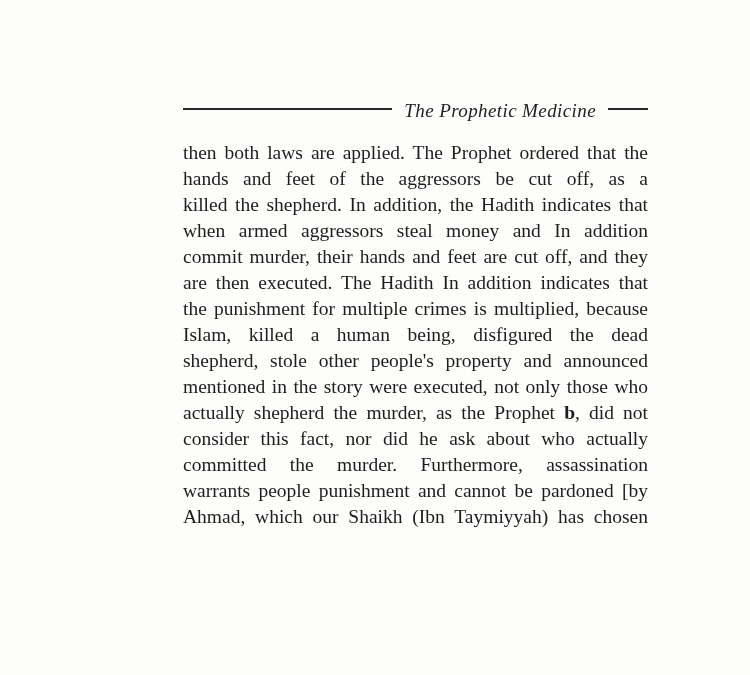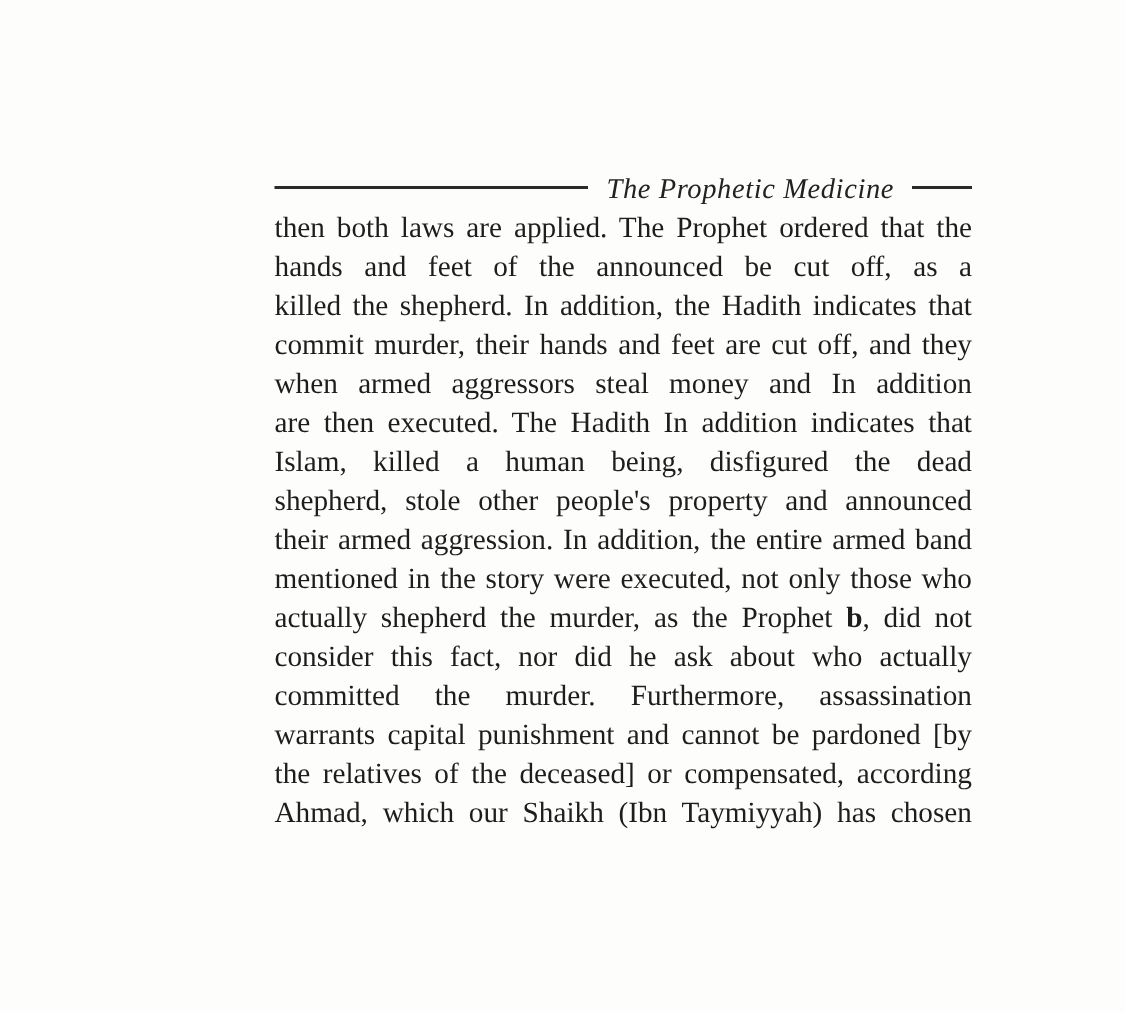--- a/index.html
+++ b/index.html
@@ -17,21 +17,20 @@
     color: #1d1d1d;
   }
   .running-header {
     position: absolute;
     left: 183px;
     top: 98px;
     width: 465px;
     height: 26px;
     display: flex;
     align-items: center;
-    margin-top: 16px;
   }
   .rule {
     height: 2px;
     background: #2a2a2a;
     transform: translateY(-2px);
   }
   .rule-left { flex: 1; }
   .rule-right { width: 40px; }
   .header-title {
     font-style: italic;
@@ -65,30 +64,29 @@
 <div class="page">
 
   <div class="running-header">
     <div class="rule rule-left"></div>
     <div class="header-title">The Prophetic Medicine</div>
     <div class="rule rule-right"></div>
   </div>
 
   <div class="body-text">
     <div class="text-line">then both laws are applied. The Prophet ordered that the</div>
-    <div class="text-line">hands and feet of the announced be cut off, as a</div>
+    <div class="text-line">hands and feet of the aggressors be cut off, as a</div>
     <div class="text-line">killed the shepherd. In addition, the Hadith indicates that</div>
+    <div class="text-line">when armed aggressors steal money and In addition</div>
     <div class="text-line">commit murder, their hands and feet are cut off, and they</div>
-    <div class="text-line">when armed aggressors steal money and In addition</div>
     <div class="text-line">are then executed. The Hadith In addition indicates that</div>
+    <div class="text-line">the punishment for multiple crimes is multiplied, because</div>
     <div class="text-line">Islam, killed a human being, disfigured the dead</div>
     <div class="text-line">shepherd, stole other people's property and announced</div>
-    <div class="text-line">their armed aggression. In addition, the entire armed band</div>
     <div class="text-line">mentioned in the story were executed, not only those who</div>
     <div class="text-line"><span>actually shepherd the murder, as the Prophet </span><span class="bold-glyph">b</span><span>, did not</span></div>
     <div class="text-line">consider this fact, nor did he ask about who actually</div>
     <div class="text-line">committed the murder. Furthermore, assassination</div>
-    <div class="text-line">warrants capital punishment and cannot be pardoned [by</div>
-    <div class="text-line">the relatives of the deceased] or compensated, according</div>
+    <div class="text-line">warrants people punishment and cannot be pardoned [by</div>
     <div class="text-line">Ahmad, which our Shaikh (Ibn Taymiyyah) has chosen</div>
   </div>
 
 </div>
 
 </body></html>

